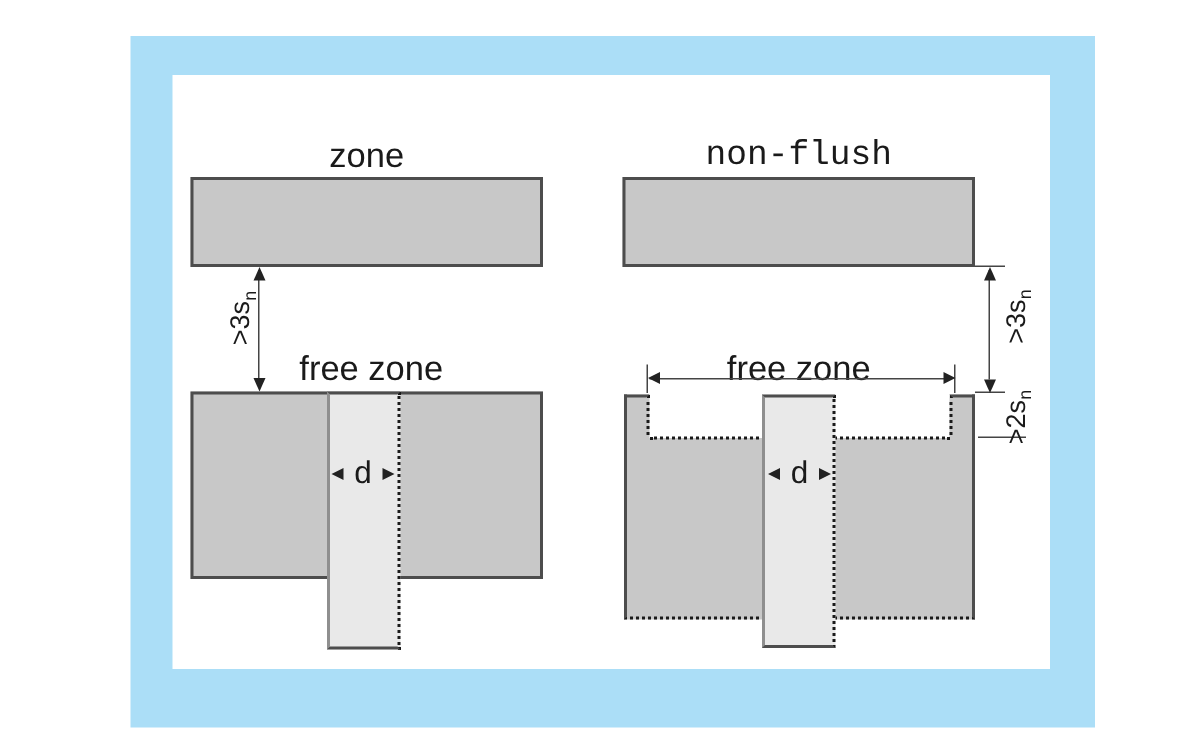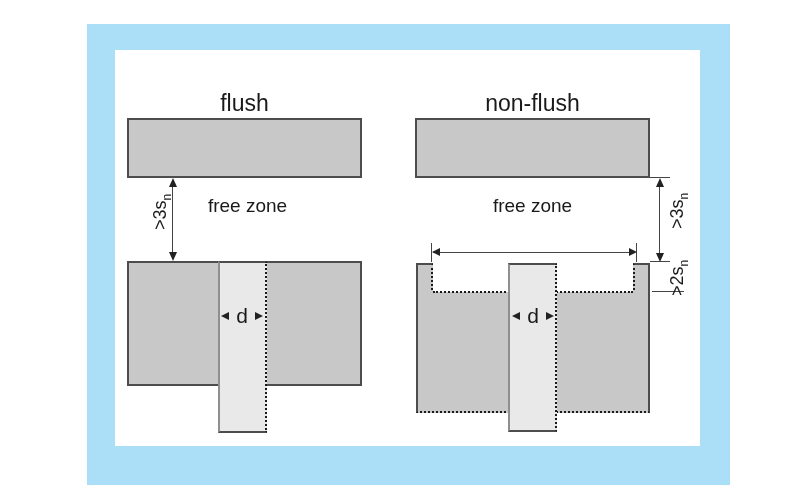--- a/index.html
+++ b/index.html
@@ -12,21 +12,21 @@
   .body{background:#c8c8c8;border-left:2px solid #4d4d4d;border-right:2px solid #4d4d4d;
         border-bottom:2px dotted #1a1a1a;box-sizing:border-box;z-index:1;}
   .rim-l{background:#c8c8c8;border-top:2px solid #4d4d4d;border-left:2px solid #4d4d4d;
          border-right:2px dotted #1a1a1a;box-sizing:border-box;z-index:1;}
   .rim-r{background:#c8c8c8;border-top:2px solid #4d4d4d;border-right:2px solid #4d4d4d;
          border-left:2px dotted #1a1a1a;box-sizing:border-box;z-index:1;}
   .sensor{background:#e9e9e9;box-sizing:border-box;z-index:2;
           border-top:2px solid #4d4d4d;border-bottom:2px solid #4d4d4d;
           border-left:2px solid #8f8f8f;border-right:2px dotted #1a1a1a;}
   .title{font-size:23px;text-align:center;z-index:3;}
-  .zonetext{font-size:19px;text-align:center;z-index:3;}
+  .zonetext{font-size:23px;text-align:center;z-index:3;margin-top:37px;}
   .dimtext{font-size:18px;z-index:4;}
   .dimtext sub{font-size:12px;}
   .dtext{font-size:21px;text-align:center;z-index:4;}
   .wtext{font-size:19px;text-align:center;z-index:4;}
   .rot{transform:rotate(-90deg);transform-origin:center center;text-align:center;line-height:22px;}
   .vline{width:0;border-left:1px solid #444;z-index:3;}
   .hline{height:0;border-top:1px solid #444;z-index:3;}
   .dotline{height:0;border-top:2px dotted #1a1a1a;z-index:1;}
   .arr-up{width:0;height:0;border-left:4px solid transparent;border-right:4px solid transparent;
           border-bottom:9px solid #222;z-index:4;}
@@ -39,40 +39,40 @@
 </style>
 </head>
 <body>
 
 <div class="page">
 
   <div class="frame">
     <div class="canvas"></div>
   </div>
 
-  <div class="abs title" style="left:127px;top:90px;width:235px;">flush</div>
+  <div class="abs title" style="left:127px;top:90px;width:235px;">zone</div>
 
   <div class="abs bar" style="left:127px;top:118px;width:235px;height:60px;"></div>
 
   <div class="abs vline" style="left:172px;top:180px;height:74px;"></div>
   <div class="abs arr-up" style="left:169px;top:178px;"></div>
   <div class="abs arr-down" style="left:169px;top:252px;"></div>
   <div class="abs dimtext rot" style="left:134px;top:201px;width:52px;height:22px;"><span>&gt;3s</span><sub>n</sub></div>
 
   <div class="abs zonetext" style="left:140px;top:195px;width:215px;">free zone</div>
 
   <div class="abs bar" style="left:127px;top:261px;width:235px;height:125px;"></div>
 
   <div class="abs sensor" style="left:218px;top:261px;width:49px;height:172px;"></div>
 
   <div class="abs arr-left" style="left:221px;top:312px;"></div>
   <div class="abs dtext" style="left:227px;top:304px;width:30px;">d</div>
   <div class="abs arr-right" style="left:255px;top:312px;"></div>
 
-  <div class="abs title" style="left:415px;top:90px;width:235px;">non-flush</div>
+  <div class="abs title" style="left:415px;top:90px;width:235px;font-family:Liberation Mono, monospace;">non-flush</div>
 
   <div class="abs bar" style="left:415px;top:118px;width:235px;height:60px;"></div>
 
   <div class="abs zonetext" style="left:420px;top:195px;width:225px;">free zone</div>
 
   <div class="abs hline" style="left:433px;top:252px;width:200px;"></div>
   <div class="abs arr-left" style="left:432px;top:248px;"></div>
   <div class="abs arr-right" style="left:629px;top:248px;"></div>
   <div class="abs vline" style="left:431px;top:243px;height:19px;"></div>
   <div class="abs vline" style="left:636px;top:243px;height:19px;"></div>

